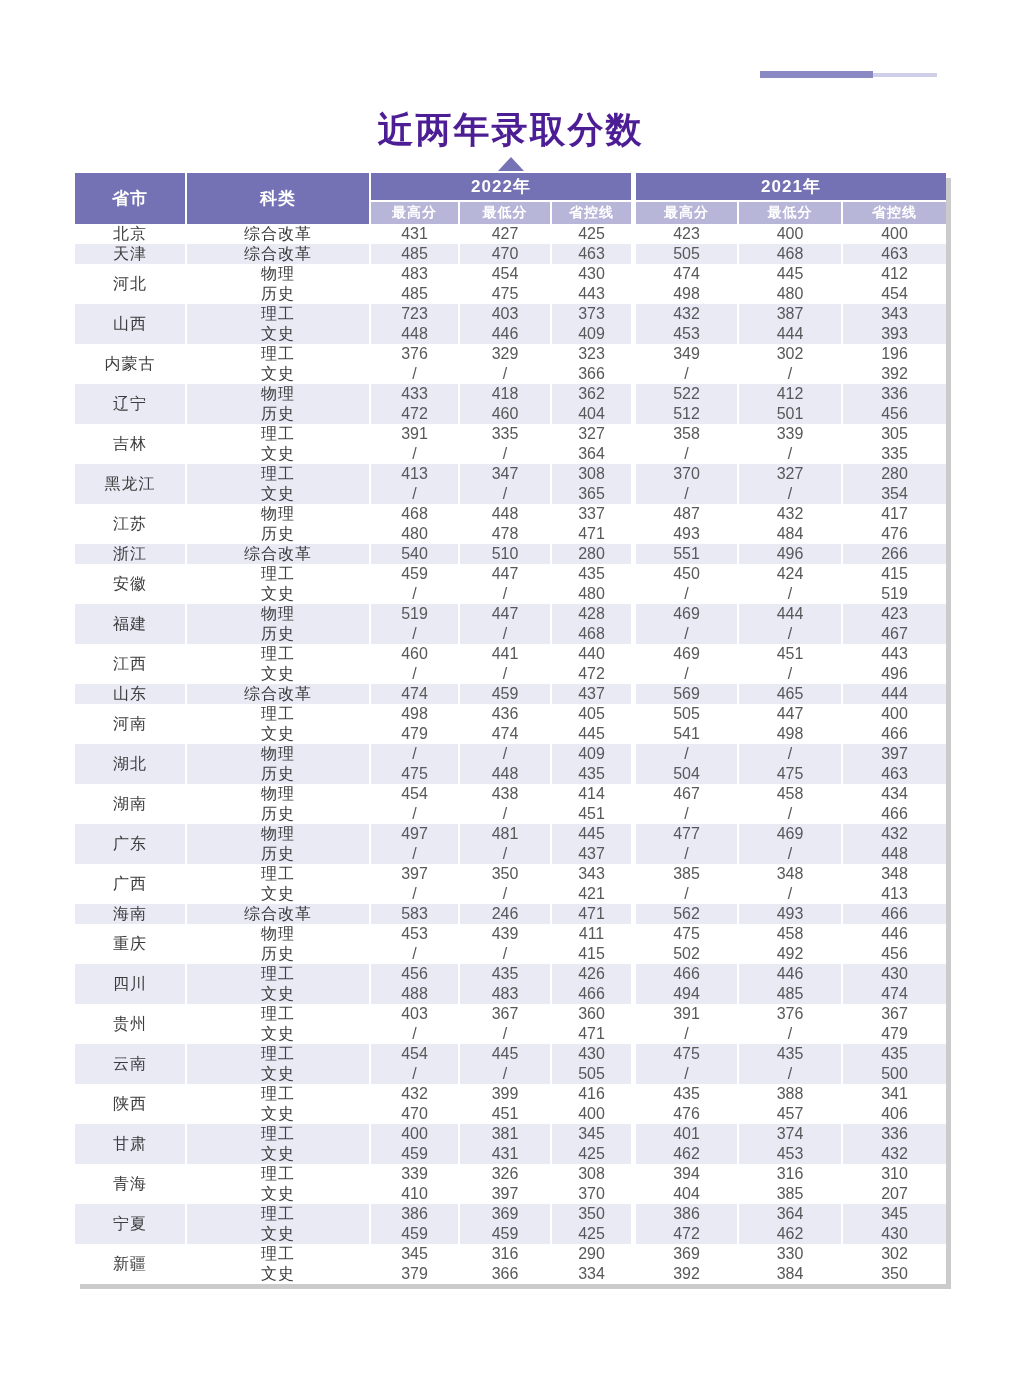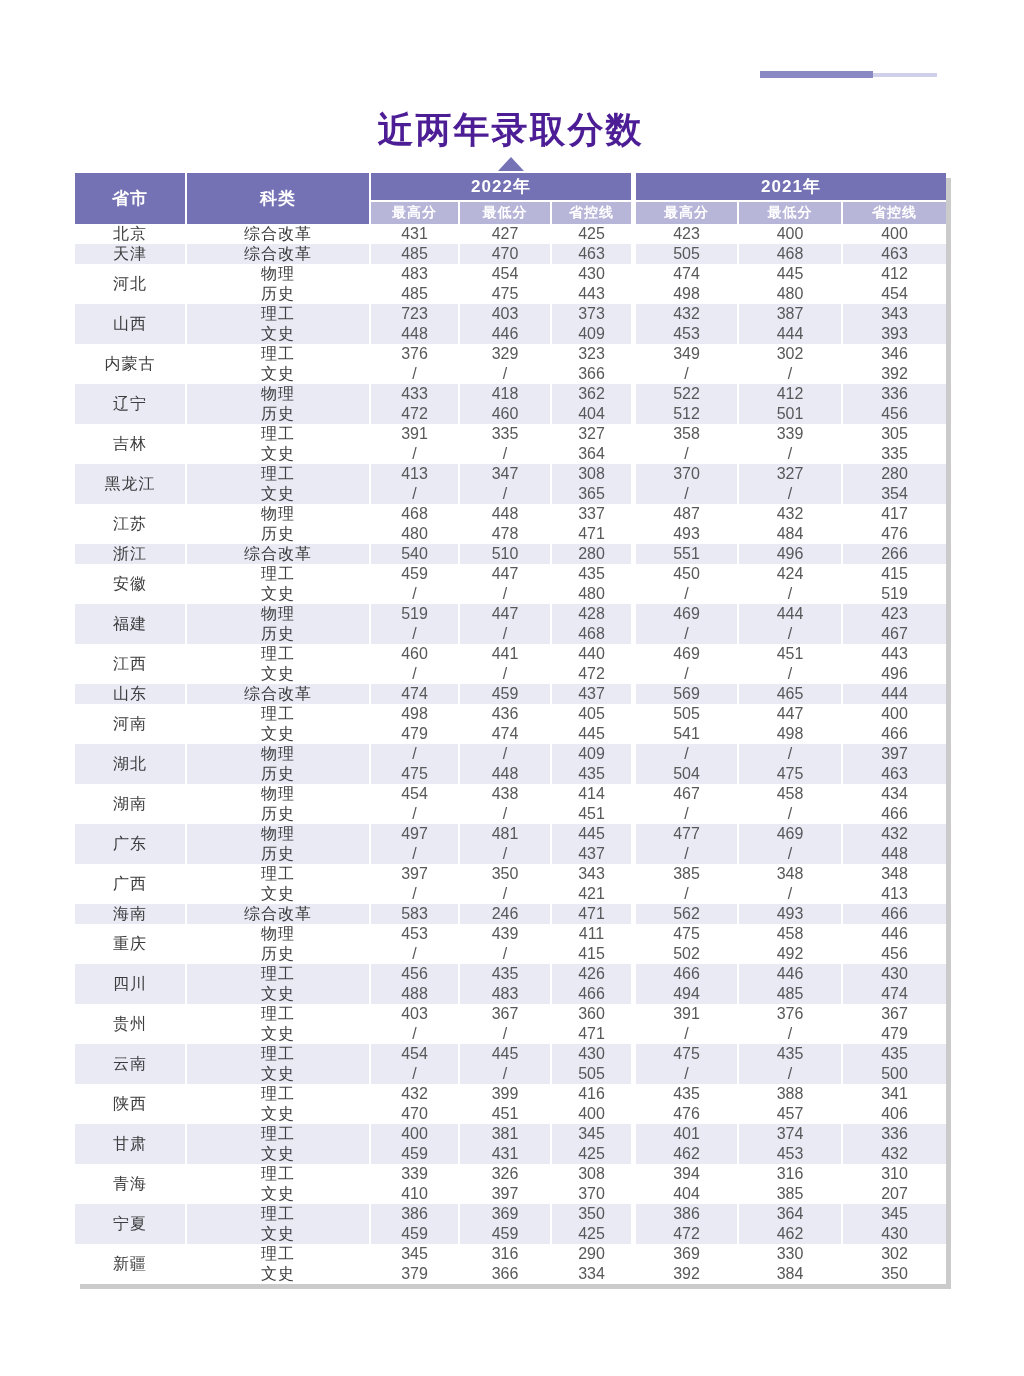--- a/index.html
+++ b/index.html
@@ -175,21 +175,21 @@
             <td class="col-last">393</td>
           </tr>
           <tr>
             <td class="province" rowspan="2">内蒙古</td>
             <td class="category">理工</td>
             <td>376</td>
             <td>329</td>
             <td class="sec-end">323</td>
             <td>349</td>
             <td>302</td>
-            <td class="col-last">346</td>
+            <td class="col-last">196</td>
           </tr>
           <tr>
             <td class="category">文史</td>
             <td>/</td>
             <td>/</td>
             <td class="sec-end">366</td>
             <td>/</td>
             <td>/</td>
             <td class="col-last">392</td>
           </tr>

